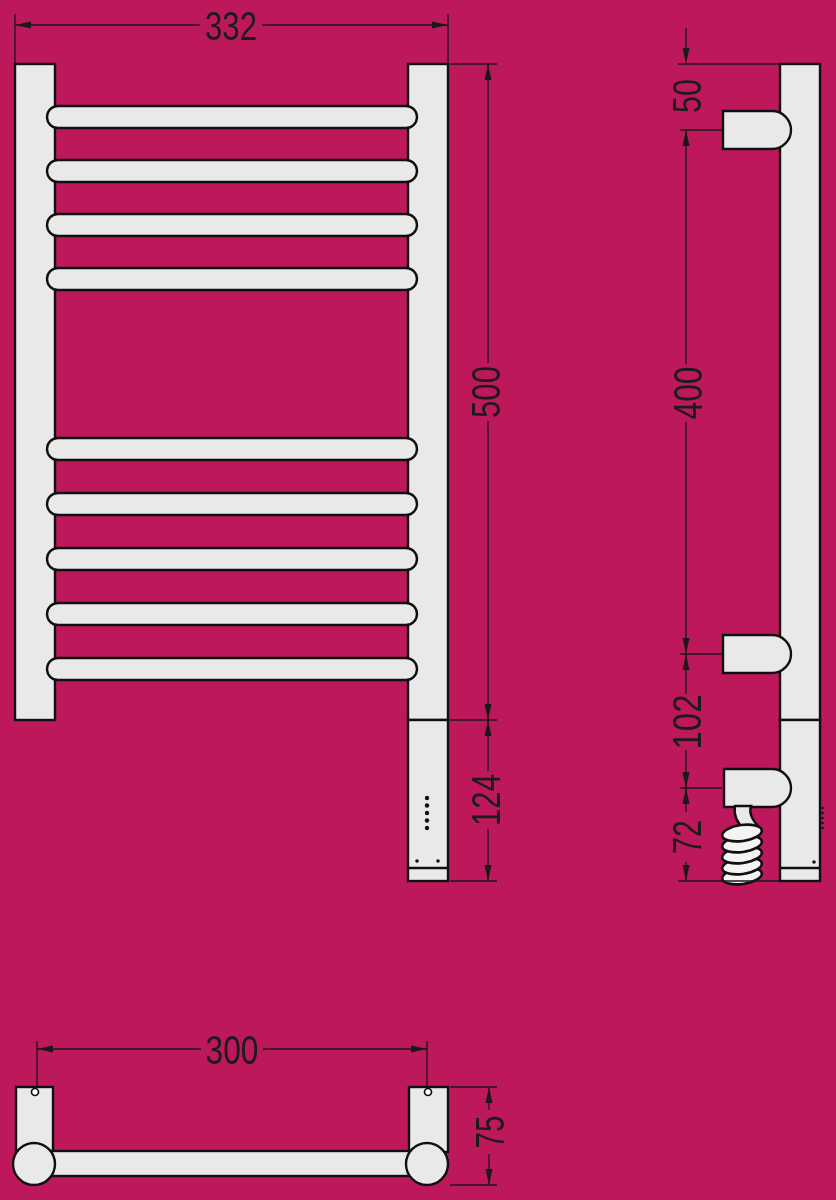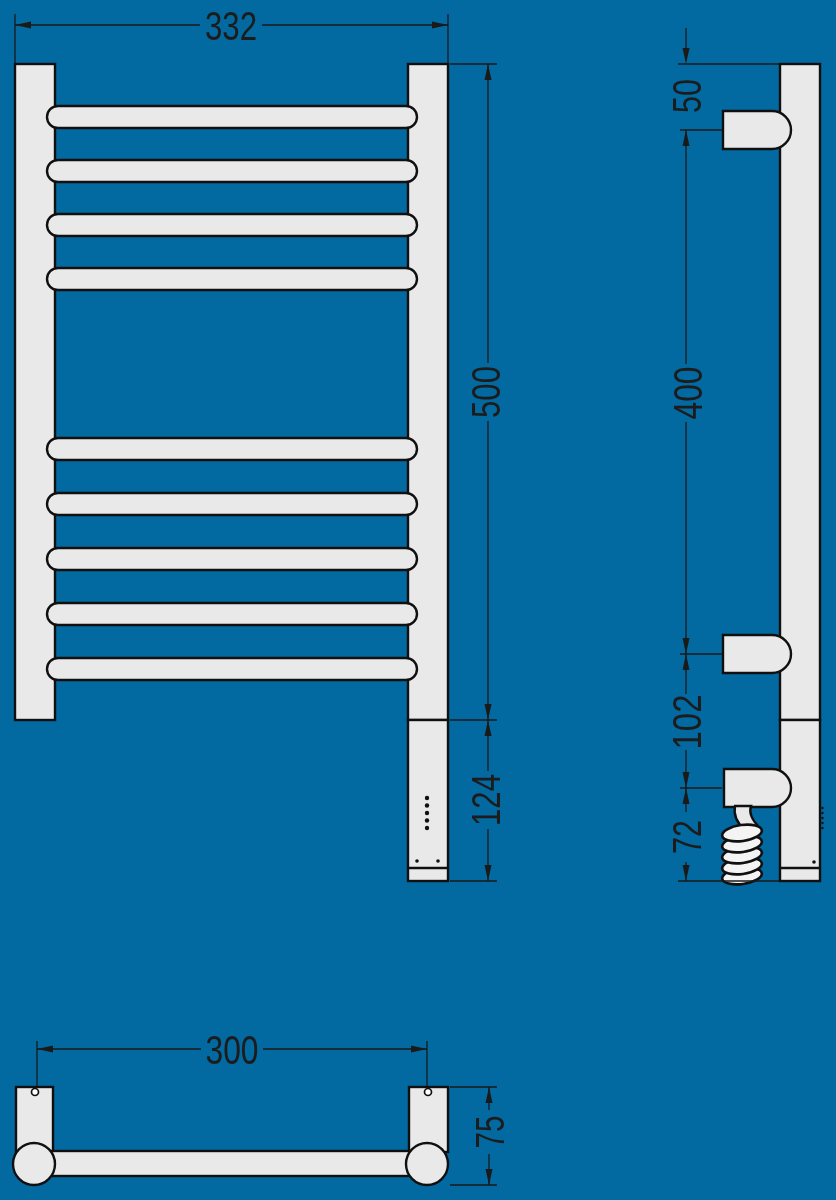--- a/index.html
+++ b/index.html
@@ -1,16 +1,16 @@
 <!DOCTYPE html>
 <html><head>
 <meta charset="utf-8">
 <style>
   html,body { margin:0; padding:0; background:#ffffff; }
-  .canvas { position:relative; width:836px; height:1200px; background:#0369a1; overflow:hidden; }
+  .canvas { position:relative; width:836px; height:1200px; background:#be185d; overflow:hidden; }
   svg { display:block; }
   .part   { stroke:#101010; stroke-width:2.4; }
   .pline  { stroke:#101010; stroke-width:2.4; fill:none; }
   .dim    { stroke:#1a1a1a; stroke-width:1.3; fill:none; }
   .arrow  { fill:#1a1a1a; stroke:none; }
   .dot    { fill:#101010; stroke:none; }
   .hole   { fill:#ffffff; stroke:#101010; stroke-width:1.7; }
   .coil   { stroke:#101010; stroke-width:2.6; }
   text.dimlabel {
     font-family:"Liberation Sans","DejaVu Sans",sans-serif;

